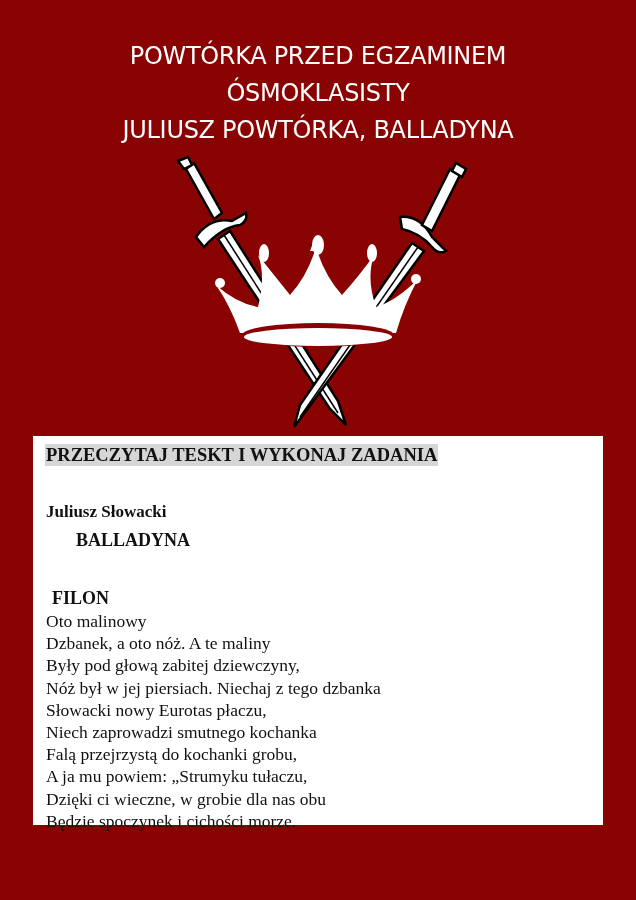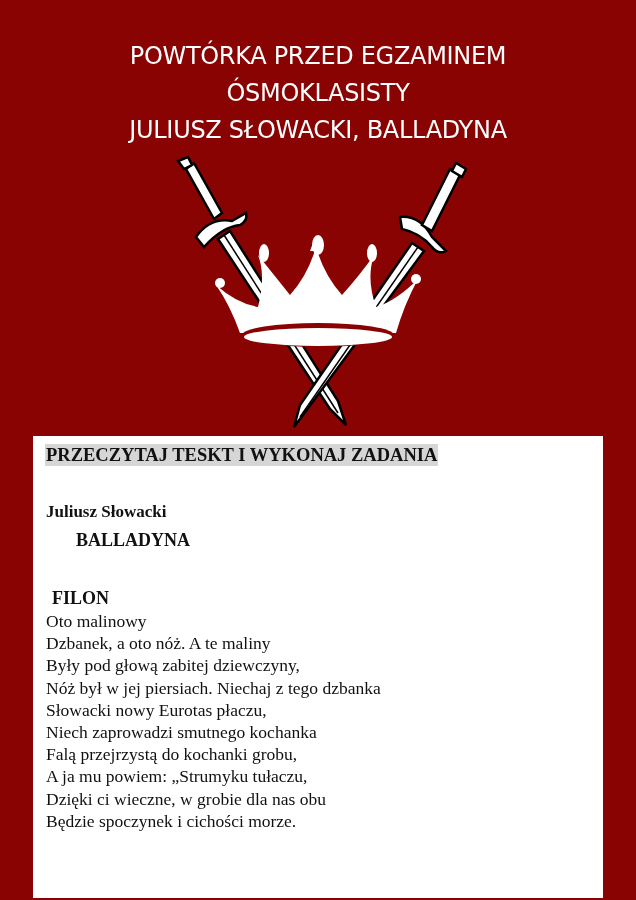--- a/index.html
+++ b/index.html
@@ -12,42 +12,42 @@
   }
   .title-block {
     position: absolute; left: 0; top: 38px; width: 636px;
     text-align: center; color: #ffffff;
     font-family: "DejaVu Sans", sans-serif;
     font-size: 24px; line-height: 37px; letter-spacing: -0.3px;
   }
   .title-block div { white-space: nowrap; text-align: center; }
   .emblem { position: absolute; left: 170px; top: 155px; width: 300px; height: 280px; }
   .page {
-    position: absolute; left: 33px; top: 436px; width: 570px; height: 462px;
+    position: absolute; left: 33px; top: 436px; width: 570px; height: 389px;
     background: #ffffff;
     font-family: "Liberation Serif", serif; color: #111;
   }
   .instruction {
     position: absolute; left: 12px; top: 8px;
     background: #d6d6d6; font-weight: bold; font-size: 18.5px; line-height: 22px;
     padding: 0 1px;
   }
   .author { position: absolute; left: 13px; top: 66px; font-weight: bold; font-size: 17px; }
   .work { position: absolute; left: 13px; top: 94px; font-weight: bold; font-size: 18px; margin-left: 30px; }
   .speaker { position: absolute; left: 19px; top: 152px; font-weight: bold; font-size: 18px; }
   .verse { position: absolute; left: 13px; top: 174px; font-size: 17.5px; line-height: 22.2px; }
   .verse div { white-space: nowrap; }
 </style>
 </head>
 <body>
 
 <div class="title-block">
   <div>POWTÓRKA PRZED EGZAMINEM</div>
   <div>ÓSMOKLASISTY</div>
-  <div>JULIUSZ SŁOWACKI, BALLADYNA</div>
+  <div>JULIUSZ POWTÓRKA, BALLADYNA</div>
 </div>
 
 <svg class="emblem" viewBox="0 0 300 280">
 
   <g stroke="#000" stroke-width="2.5" fill="#fff">
     <polygon points="48,84 60,76 168,246 176,270 160,254"></polygon>
     <line x1="54" y1="80" x2="168" y2="258" stroke-width="1.5"></line>
     <path d="M26,82 Q40,62 62,66 L76,58 Q78,66 70,70 Q52,72 34,92 Z"></path>
     <polygon points="16,14 24,8 52,58 44,64"></polygon>
     <polygon points="8,6 18,2 22,10 14,14"></polygon>

